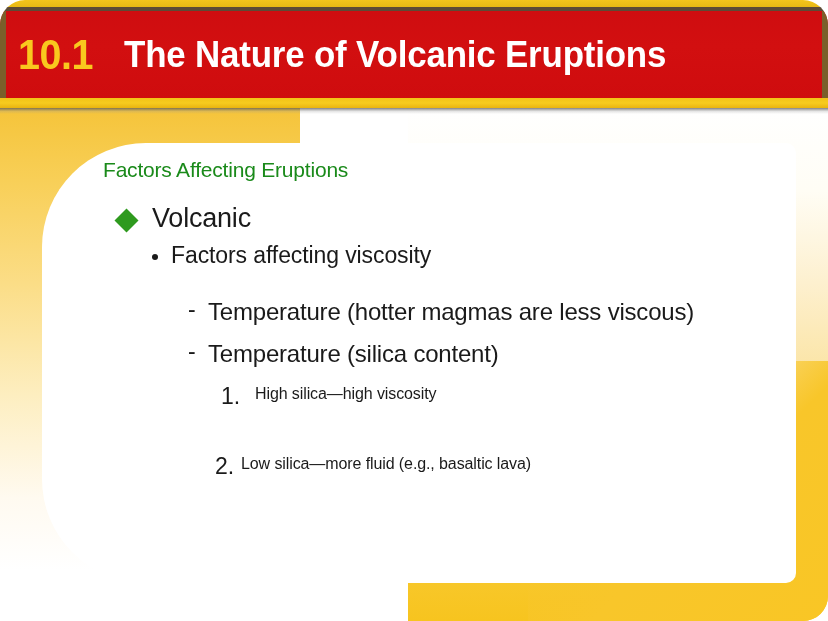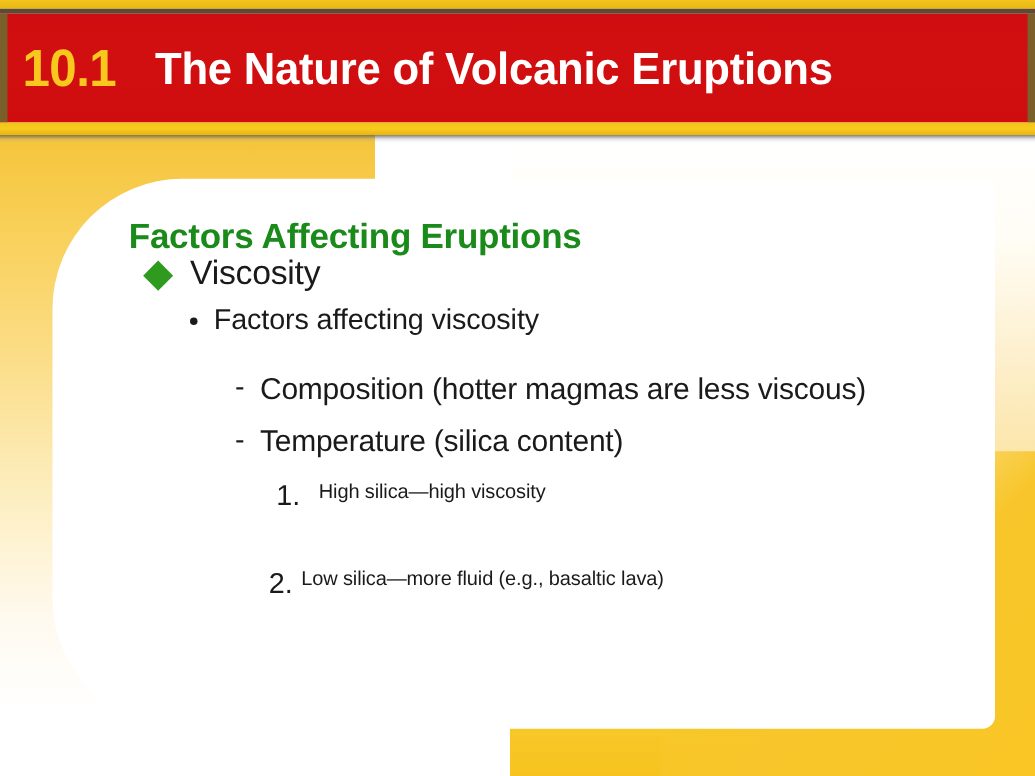--- a/index.html
+++ b/index.html
@@ -10,20 +10,21 @@
     overflow: hidden;
     font-family: "Liberation Sans", sans-serif;
   }
 
   #slide {
     position: relative;
     width: 828px;
     height: 621px;
     background: #ffffff;
     overflow: hidden;
+    border-radius: 25px;
   }
 
   
   .bg-base {
     position: absolute;
     left: 0; top: 108px;
     width: 828px; height: 513px;
     background: #ffffff;
   }
   
@@ -138,23 +139,23 @@
   }
 
   
   .content {
     position: absolute;
     left: 0; top: 143px;
     width: 828px;
   }
   .heading {
     position: absolute;
-    left: 103px; top: 30px;
-    font-size: 28px;
-    font-weight: bold;
+    left: 103px; top: 15px;
+    font-size: 21px;
+    font-weight: normal;
     color: #1a8a1a;
     letter-spacing: -0.2px;
   }
 
   .lvl1 {
     position: absolute;
     left: 118px; top: 60px;
     display: flex;
     align-items: flex-start;
   }
@@ -261,31 +262,31 @@
       <span class="chapter-title">The Nature of Volcanic Eruptions</span>
     </div>
   </div>
 
   <div class="content">
 
     <div class="heading">Factors Affecting Eruptions</div>
 
     <div class="lvl1">
       <span class="diamond"></span>
-      <span class="lvl1-text">Viscosity</span>
+      <span class="lvl1-text">Volcanic</span>
     </div>
 
     <div class="lvl2">
       <span class="dot"></span>
       <span class="lvl2-text">Factors affecting viscosity</span>
     </div>
 
     <div class="lvl3 lvl3-a">
       <span class="dash">-</span>
-      <span class="lvl3-text">Composition (hotter magmas are less viscous)</span>
+      <span class="lvl3-text">Temperature (hotter magmas are less viscous)</span>
     </div>
 
     <div class="lvl3 lvl3-b">
       <span class="dash">-</span>
       <span class="lvl3-text">Temperature (silica content)</span>
     </div>
 
     <div class="lvl4 lvl4-a">
       <span class="num num-a">1.</span>
       <span class="lvl4-text">

